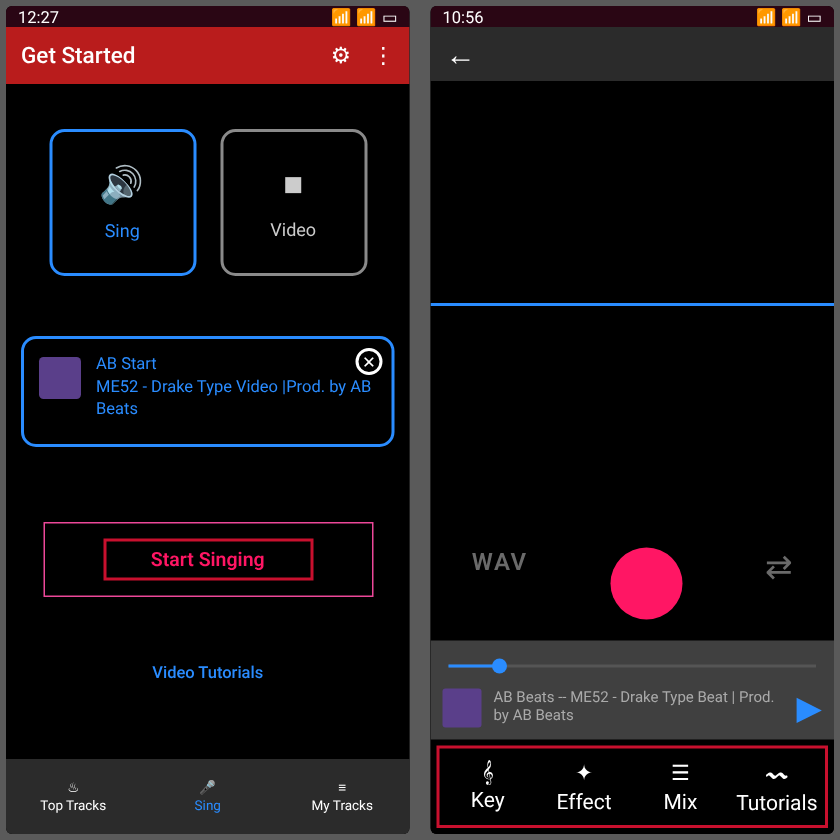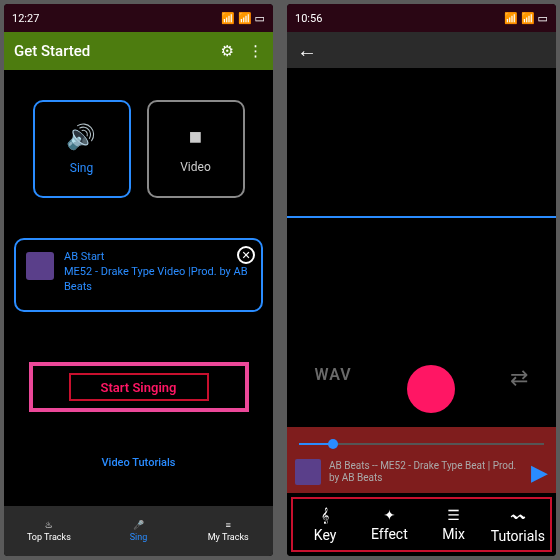--- a/index.html
+++ b/index.html
@@ -16,33 +16,33 @@
     width: 269px;
     height: 552px;
     background: #000;
     border-radius: 4px;
     overflow: hidden;
     display: flex;
     flex-direction: column;
     position: relative;
   }
   .status-bar {
-    height: 28px;
+    height: 14px;
     background: #2a0614;
     color: #fff;
     display: flex;
     align-items: center;
     justify-content: space-between;
     padding: 0 8px;
     font-size: 11px;
   }
   .status-icons { display: flex; gap: 3px; align-items: center; }
   .app-bar {
     height: 38px;
-    background: #4d7c0f;
+    background: #b91c1c;
     color: #fff;
     display: flex;
     align-items: center;
     padding: 0 10px;
     font-size: 15px;
     font-weight: 500;
     justify-content: space-between;
   }
   .bar-icons { display: flex; gap: 14px; align-items: center; }
   .content { flex: 1; background: #000; padding: 10px; position: relative; }
@@ -71,21 +71,21 @@
     position: relative;
     min-height: 74px;
   }
   .thumb { width: 28px; height: 28px; background: #5a3f8a; border-radius: 3px; margin-top: 2px; }
   .track-info { flex: 1; font-size: 11px; color: #2a8cff; line-height: 1.35; }
   .close-x { position: absolute; right: 6px; top: 6px; width: 18px; height: 18px; border: 2px solid #fff; border-radius: 50%; color: #fff; font-size: 11px; display: flex; align-items: center; justify-content: center; }
   .start-btn {
     margin: 50px auto 0;
     width: 220px;
     height: 50px;
-    border: 4px solid #ec4899;
+    border: 1px solid #ec4899;
     display: flex;
     align-items: center;
     justify-content: center;
     position: relative;
   }
   .start-inner {
     width: 140px;
     height: 28px;
     border: 2px solid #c8102e;
     color: #ff1664;
@@ -108,21 +108,21 @@
   
   .r-bar { height: 36px; background: #2b2b2b; display: flex; align-items: center; padding: 0 10px; }
   .back-arrow { color: #fff; font-size: 20px; }
   .r-content { flex: 1; background: #000; position: relative; display: flex; flex-direction: column; }
   .wave-area { flex: 1; position: relative; }
   .wave-line { position: absolute; left: 0; right: 0; top: 148px; height: 2px; background: #2a8cff; }
   .rec-row { display: flex; align-items: flex-start; justify-content: space-around; padding: 10px 0 14px; }
   .wav-label { color: #6a6a6a; font-size: 16px; font-weight: 600; letter-spacing: 1px; }
   .rec-btn { width: 48px; height: 48px; background: #ff1664; border-radius: 50%; }
   .swap-icon { color: #6a6a6a; font-size: 22px; }
-  .seek-area { background: #7f1d1d; padding: 10px 8px 6px; }
+  .seek-area { background: #404040; padding: 10px 8px 6px; }
   .seek { height: 2px; background: #555; position: relative; margin: 6px 4px 12px; }
   .seek-prog { position: absolute; left: 0; top: 0; height: 2px; width: 14%; background: #2a8cff; }
   .seek-thumb { position: absolute; left: 14%; top: -4px; width: 10px; height: 10px; background: #2a8cff; border-radius: 50%; margin-left: -5px; }
   .now-playing { display: flex; align-items: center; gap: 8px; padding: 2px 0 2px; }
   .np-thumb { width: 26px; height: 26px; background: #5a3f8a; border-radius: 2px; }
   .np-text { flex: 1; font-size: 10px; color: #aaa; line-height: 1.25; }
   .play-icon { color: #2a8cff; font-size: 22px; }
   .tool-row {
     display: flex;
     background: #000;

